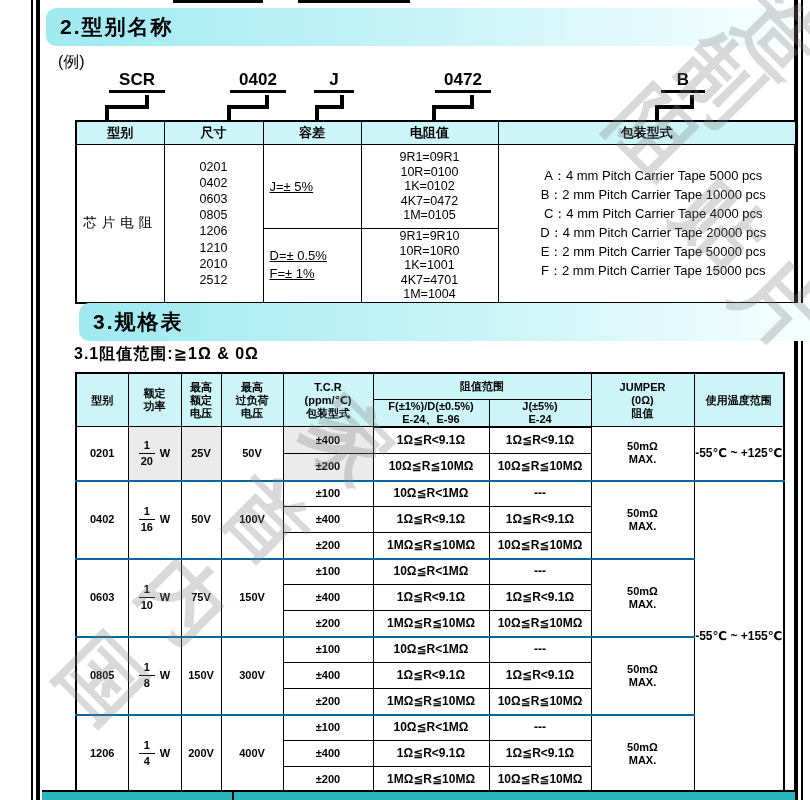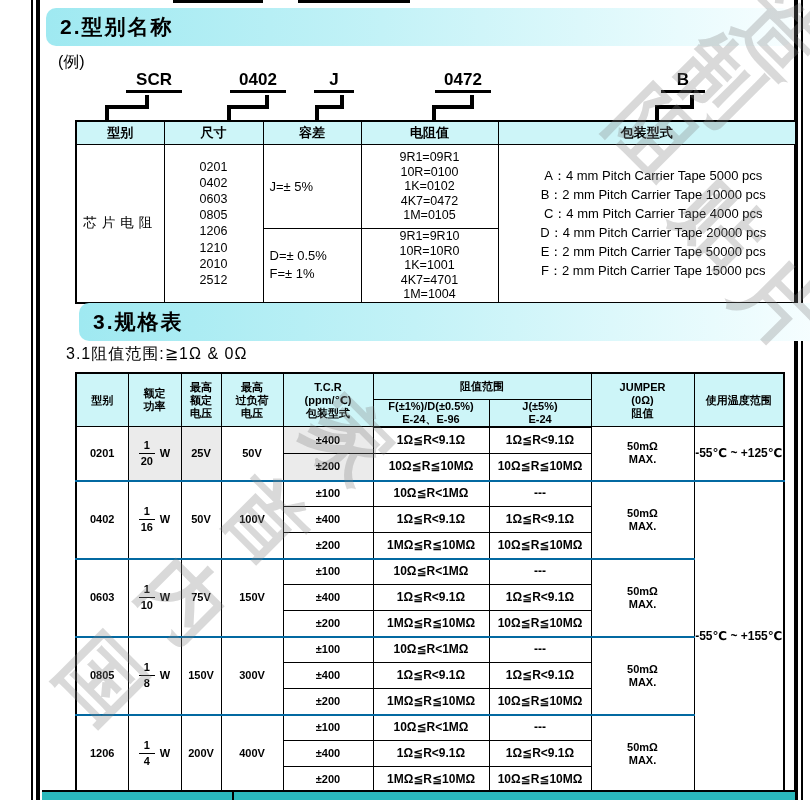--- a/index.html
+++ b/index.html
@@ -7,37 +7,37 @@
         font-family:"Liberation Sans","DejaVu Sans",sans-serif;color:#000;padding-left:16px;}
   .vline{position:absolute;top:0;bottom:0;background:#000;}
   .dash{position:absolute;top:0;height:3px;background:#000;}
 
   
   .sec-bar{position:absolute;left:46px;width:746px;height:38px;border-radius:10px;
            background:linear-gradient(90deg,#9fe9f1 0%,#c3f2f7 45%,#e9fbfd 85%,#f7feff 100%);
            display:flex;align-items:center;padding-left:14px;box-sizing:border-box;
            font-size:21px;font-weight:bold;letter-spacing:2px;}
   .example{position:absolute;left:58px;top:52px;font-size:16px;}
-  .subtitle{position:absolute;left:66px;top:344px;font-size:16px;font-weight:400;letter-spacing:1px;}
+  .subtitle{position:absolute;left:74px;top:344px;font-size:16px;font-weight:700;letter-spacing:1px;}
 
   .code-label{position:absolute;top:70px;height:23px;text-align:center;
               font-size:17px;font-weight:bold;border-bottom:3px solid #000;box-sizing:border-box;}
   .connector-svg{position:absolute;left:0;top:0;pointer-events:none;}
 
   
   table{border-collapse:collapse;table-layout:fixed;}
   .t1{position:absolute;left:75px;top:120px;width:720px;border:2px solid #000;}
   .t1 th,.t1 td{border:1px solid #000;padding:0;vertical-align:middle;}
   .t1 thead th{background:#cdf5f8;height:22px;font-size:13px;font-weight:bold;text-align:center;}
   .t1 td{font-size:12.5px;font-weight:normal;}
   .t1 .c{text-align:center;}
   .t1 .type-cell{letter-spacing:5px;font-size:13.5px;}
   .t1 .sz .ln{line-height:16.2px;}
   .t1 .rv .ln{line-height:14.6px;}
-  .t1 .tol{text-align:left;padding-left:6px;font-size:13px;}
+  .t1 .tol{text-align:left;padding-left:6px;font-size:13px;text-decoration:underline;}
   .t1 .tol .ln{line-height:18px;}
   .t1 .pkg{text-align:center;padding-left:13px;font-size:13px;}
   .t1 .pkg .ln{line-height:19px;white-space:nowrap;}
 
   
   .t2{position:absolute;left:75px;top:372px;width:708px;height:418px;border:2px solid #000;}
   .t2 th,.t2 td{border:1px solid #000;padding:0;text-align:center;vertical-align:middle;
                 font-size:11px;font-weight:bold;line-height:13px;}
   .t2 thead th{background:#cdf5f8;}
   .t2 thead tr:last-child th{border-bottom-width:2px;}
@@ -70,21 +70,21 @@
   <div class="vline" style="left:794px;width:4px;"></div>
   <div class="vline" style="left:801px;width:2px;"></div>
   <div class="dash" style="left:173px;width:90px;"></div>
   <div class="dash" style="left:298px;width:112px;"></div>
 
   <div class="sec-bar" style="top:8px;">
     <span>2.型别名称</span>
   </div>
   <div class="example">(例)</div>
 
-  <div class="code-label" style="left:126px;width:56px;">SCR</div>
+  <div class="code-label" style="left:109px;width:56px;">SCR</div>
   <div class="code-label" style="left:230px;width:56px;">0402</div>
   <div class="code-label" style="left:314px;width:40px;">J</div>
   <div class="code-label" style="left:435px;width:56px;">0472</div>
   <div class="code-label" style="left:661px;width:44px;">B</div>
 
   <svg class="connector-svg" width="810" height="130">
     <polyline points="147,95 147,107 107,107 107,121" fill="none" stroke="#000" stroke-width="4"></polyline>
     <polyline points="267,95 267,107 229,107 229,121" fill="none" stroke="#000" stroke-width="4"></polyline>
     <polyline points="342,95 342,107 317,107 317,121" fill="none" stroke="#000" stroke-width="4"></polyline>
     <polyline points="472,95 472,107 434,107 434,121" fill="none" stroke="#000" stroke-width="4"></polyline>

